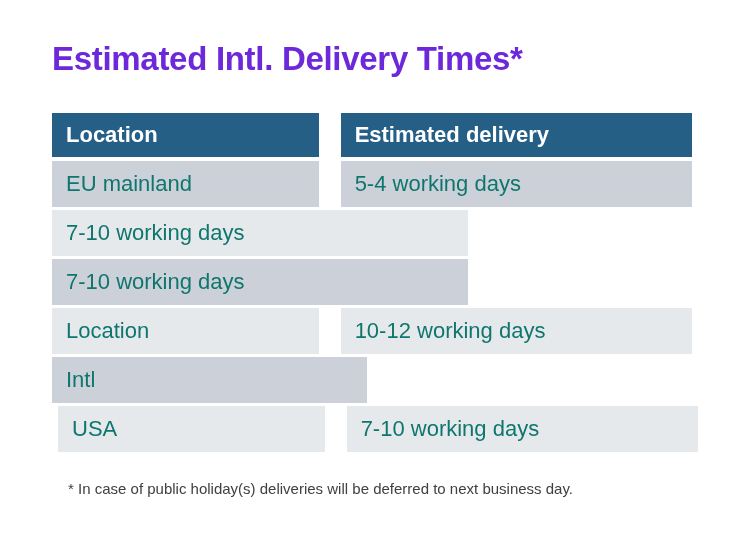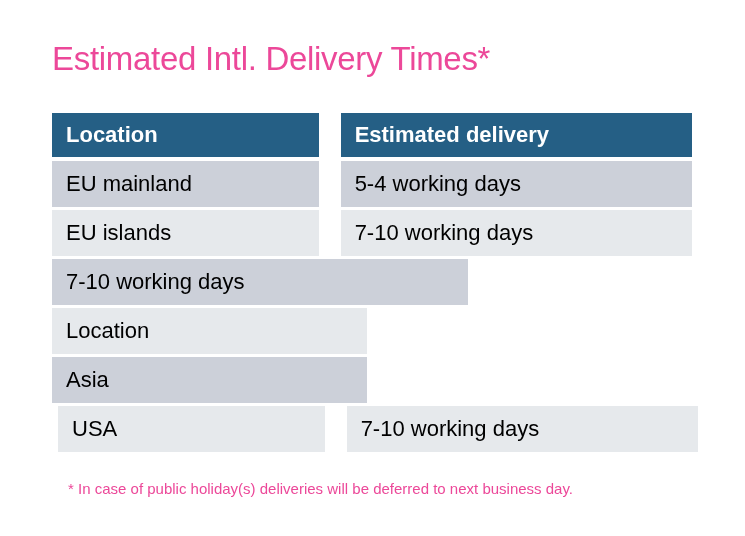--- a/index.html
+++ b/index.html
@@ -18,23 +18,23 @@
     position: relative;
     width: 745px;
     height: 536px;
     box-sizing: border-box;
   }
   .title {
     position: absolute;
     left: 52px;
     top: 38px;
     font-size: 33px;
-    font-weight: 400;
+    font-weight: 700;
     letter-spacing: -0.3px;
-    color: #ec4899;
+    color: #6d28d9;
     line-height: 42px;
     white-space: nowrap;
   }
   .table {
     position: absolute;
     left: 52px;
     top: 113px;
     width: 640px;
   }
   .row {
@@ -47,21 +47,21 @@
     padding-left: 6px;
   }
   .cell {
     box-sizing: border-box;
     height: 46px;
     display: flex;
     align-items: center;
     padding-left: 14px;
     font-size: 22px;
     line-height: 26px;
-    color: #000000;
+    color: #0f766e;
     overflow: hidden;
     white-space: nowrap;
   }
   .cell-location {
     width: 315px;
     margin-right: 22px;
   }
   .cell-delivery {
     width: 416px;
   }
@@ -80,21 +80,21 @@
   }
   .row-even .cell {
     background: #e6e9ec;
   }
   .footnote {
     position: absolute;
     left: 68px;
     top: 479px;
     font-size: 15px;
     line-height: 20px;
-    color: #ec4899;
+    color: #404040;
     white-space: nowrap;
   }
 </style>
 </head>
 <body>
 
 <div class="page">
 
   <div class="title">Estimated Intl. Delivery Times*</div>
 
@@ -104,34 +104,34 @@
       <div class="cell cell-location">Location</div>
       <div class="cell cell-delivery">Estimated delivery</div>
     </div>
 
     <div class="row row-odd">
       <div class="cell cell-location">EU mainland</div>
       <div class="cell cell-delivery">5-4 working days</div>
     </div>
 
     <div class="row row-even">
-      <div class="cell cell-location">EU islands</div>
       <div class="cell cell-delivery">7-10 working days</div>
     </div>
 
     <div class="row row-odd">
       <div class="cell cell-delivery">7-10 working days</div>
     </div>
 
     <div class="row row-even">
       <div class="cell cell-location">Location</div>
+      <div class="cell cell-delivery">10-12 working days</div>
     </div>
 
     <div class="row row-odd">
-      <div class="cell cell-location">Asia</div>
+      <div class="cell cell-location">Intl</div>
     </div>
 
     <div class="row row-even">
       <div class="cell cell-location">USA</div>
       <div class="cell cell-delivery">7-10 working days</div>
     </div>
 
   </div>
 
   <div class="footnote">* In case of public holiday(s) deliveries will be deferred to next business day.</div>

